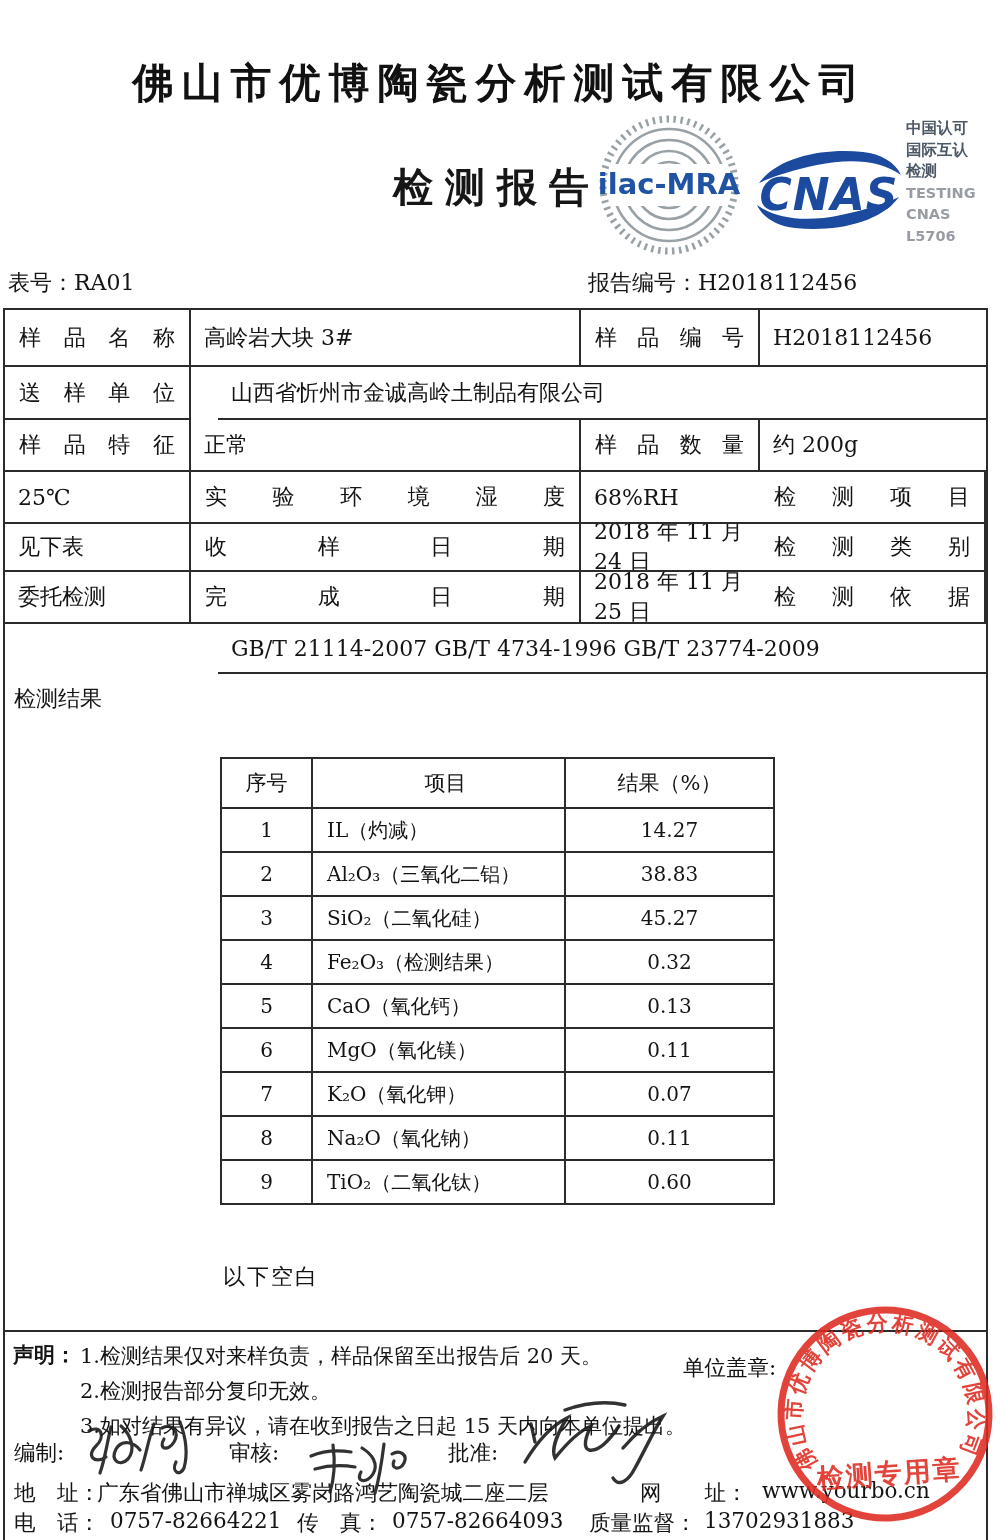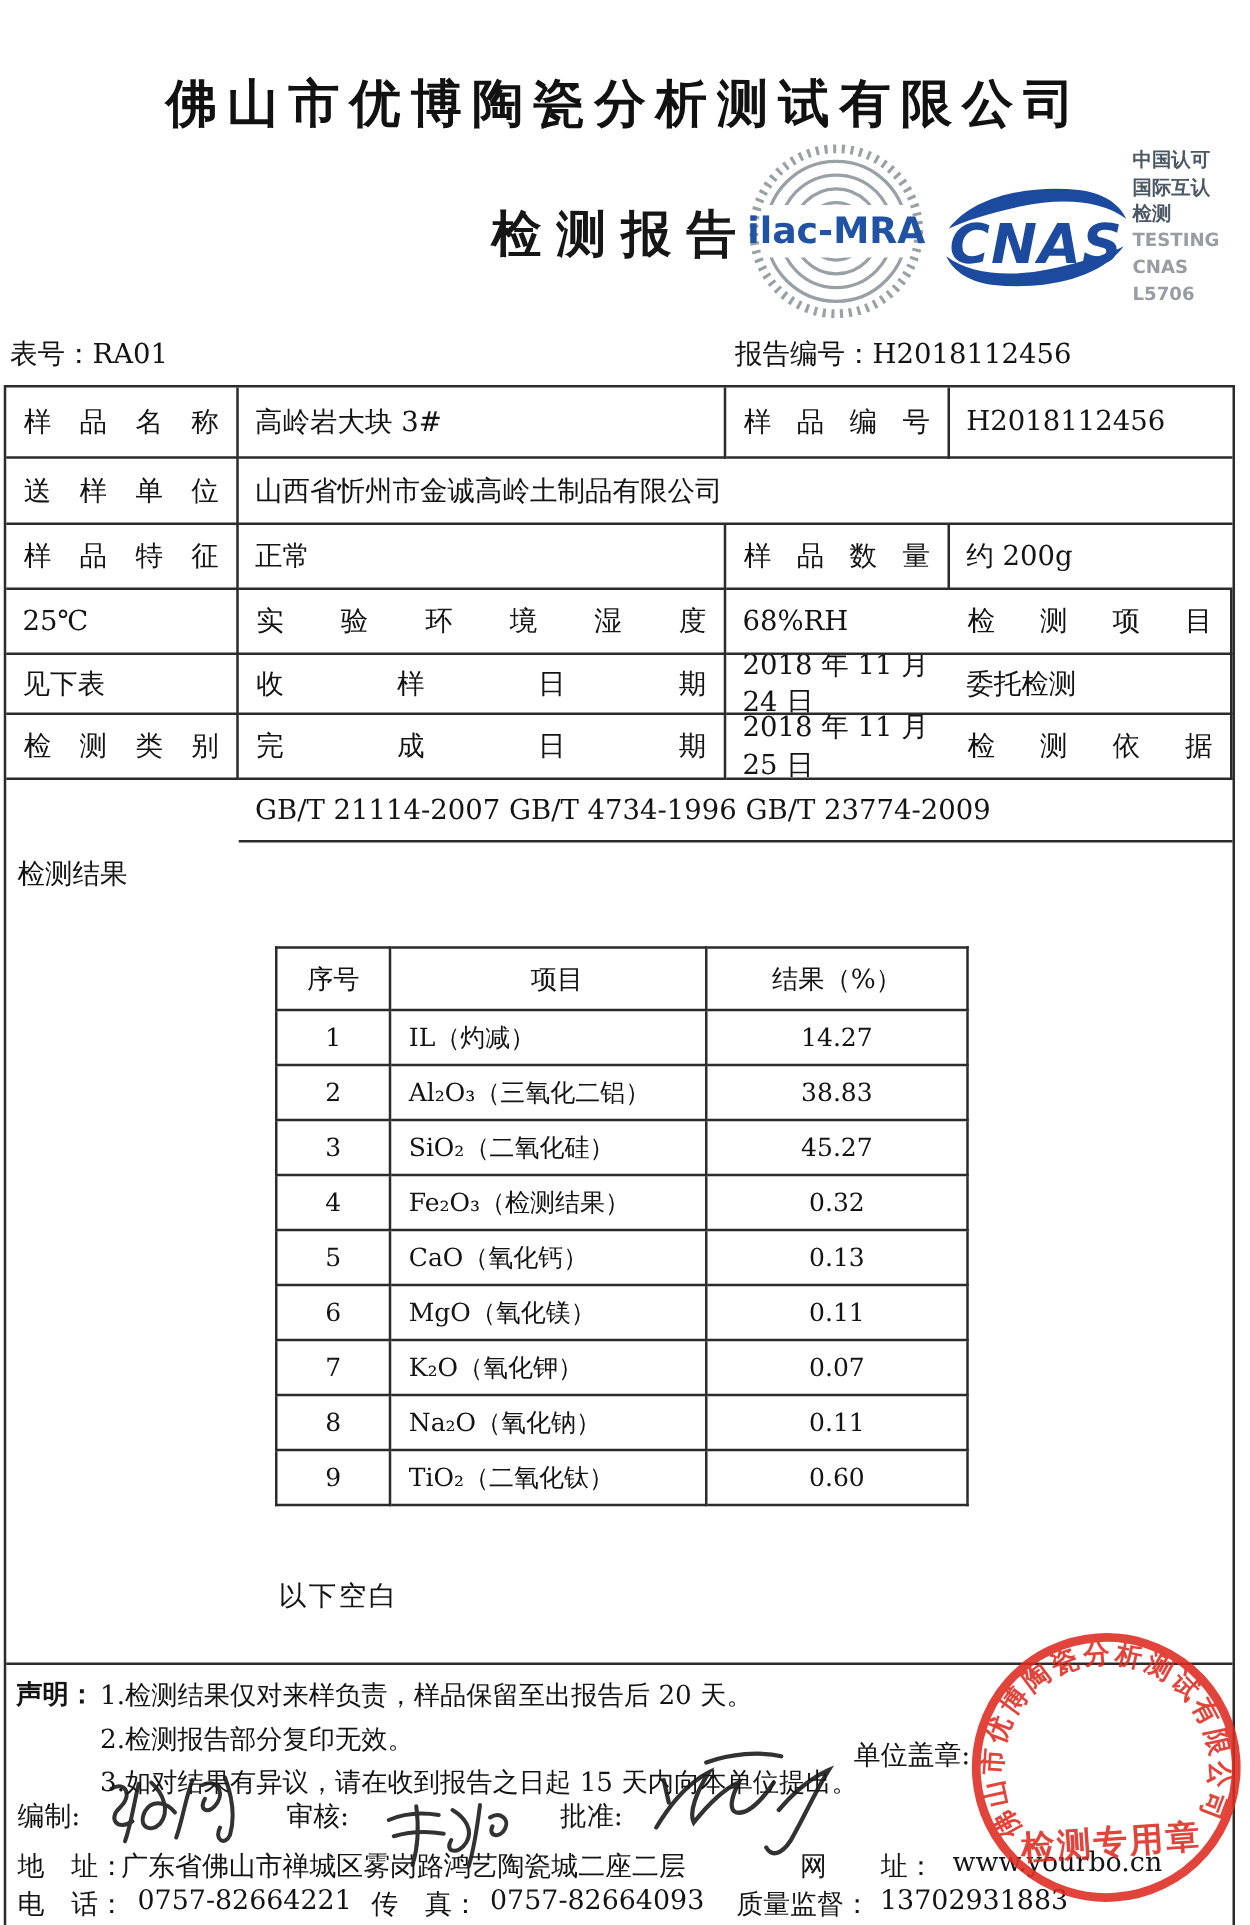--- a/index.html
+++ b/index.html
@@ -36,21 +36,21 @@
   .info-grid {
     display:grid; width:100%;
     grid-template-columns:186px 390px 179px 1fr;
     grid-template-rows:57px 53px 52px 52px 48px 52px 50px;
   }
   .cell { border-right:2px solid #2b2b2b; border-bottom:2px solid #2b2b2b;
     display:flex; align-items:center; font-size:22px; overflow:hidden; }
   .cell.lastcol { border-right:none; }
   .cell.lbl > span { flex:1; padding:0 14px; text-align:justify; text-align-last:justify; }
   .cell.val { padding-left:13px; }
-  .cell.span3 { grid-column:2 / 5; border-right:none; }
+  .cell.span3 { grid-column:2 / 5; border-right:none;margin-left:27px; }
   
   .results-section { position:relative; width:100%; height:656px; }
   .results-label { position:absolute; left:9px; top:10px; font-size:22px; }
   table.res { position:absolute; left:215px; top:83px; border-collapse:collapse;
     table-layout:fixed; }
   table.res th, table.res td { border:2px solid #2b2b2b; font-weight:normal; }
   table.res th { height:50px; font-size:21px; text-align:center; }
   table.res td { height:44px; font-size:20px; }
   td.c-no, th.h-no { width:91px; text-align:center; }
   td.c-item, th.h-item { width:253px; text-align:left; padding-left:14px; }
@@ -149,24 +149,24 @@
 
       <div class="cell lbl">
           <span>检测项目</span>
         </div>
       <div class="cell val">见下表</div>
       <div class="cell lbl">
           <span>收样日期</span>
         </div>
       <div class="cell val lastcol">2018 年 11 月 24 日</div>
 
+      <div class="cell lbl">
+          <span>检测类别</span>
+        </div>
       <div class="cell val">委托检测</div>
-      <div class="cell lbl">
-          <span>检测类别</span>
-        </div>
       <div class="cell lbl">
           <span>完成日期</span>
         </div>
       <div class="cell val lastcol">2018 年 11 月 25 日</div>
 
       <div class="cell lbl">
           <span>检测依据</span>
         </div>
       <div class="cell val span3">GB/T 21114-2007 GB/T 4734-1996 GB/T 23774-2009</div>
     </div>
@@ -238,21 +238,21 @@
         <div>1.检测结果仅对来样负责，样品保留至出报告后 20 天。</div>
         <div>2.检测报告部分复印无效。</div>
         <div>3.如对结果有异议，请在收到报告之日起 15 天内向本单位提出。</div>
       </div>
     </div>
   </div>
 
   <span class="f-abs" style="left:14px;  top:1438px;">编制:</span>
   <span class="f-abs" style="left:229px; top:1438px;">审核:</span>
   <span class="f-abs" style="left:448px; top:1438px;text-align:center;">批准:</span>
-  <span class="f-abs" style="left:683px; top:1353px;margin-top:36px;">单位盖章:</span>
+  <span class="f-abs" style="left:683px; top:1353px;">单位盖章:</span>
 
   <span class="f-abs" style="left:14px;  top:1478px;">地　址：</span>
   <span class="f-abs" style="left:97px;  top:1478px;">广东省佛山市禅城区雾岗路鸿艺陶瓷城二座二层</span>
   <span class="f-abs" style="left:640px; top:1478px;">网　　址：</span>
   <span class="f-abs" style="left:762px; top:1478px;">www.yourbo.cn</span>
 
   <span class="f-abs" style="left:14px;  top:1508px;">电　话：</span>
   <span class="f-abs" style="left:110px; top:1508px;">0757-82664221</span>
   <span class="f-abs" style="left:297px; top:1508px;">传　真：</span>
   <span class="f-abs" style="left:392px; top:1508px;">0757-82664093</span>

